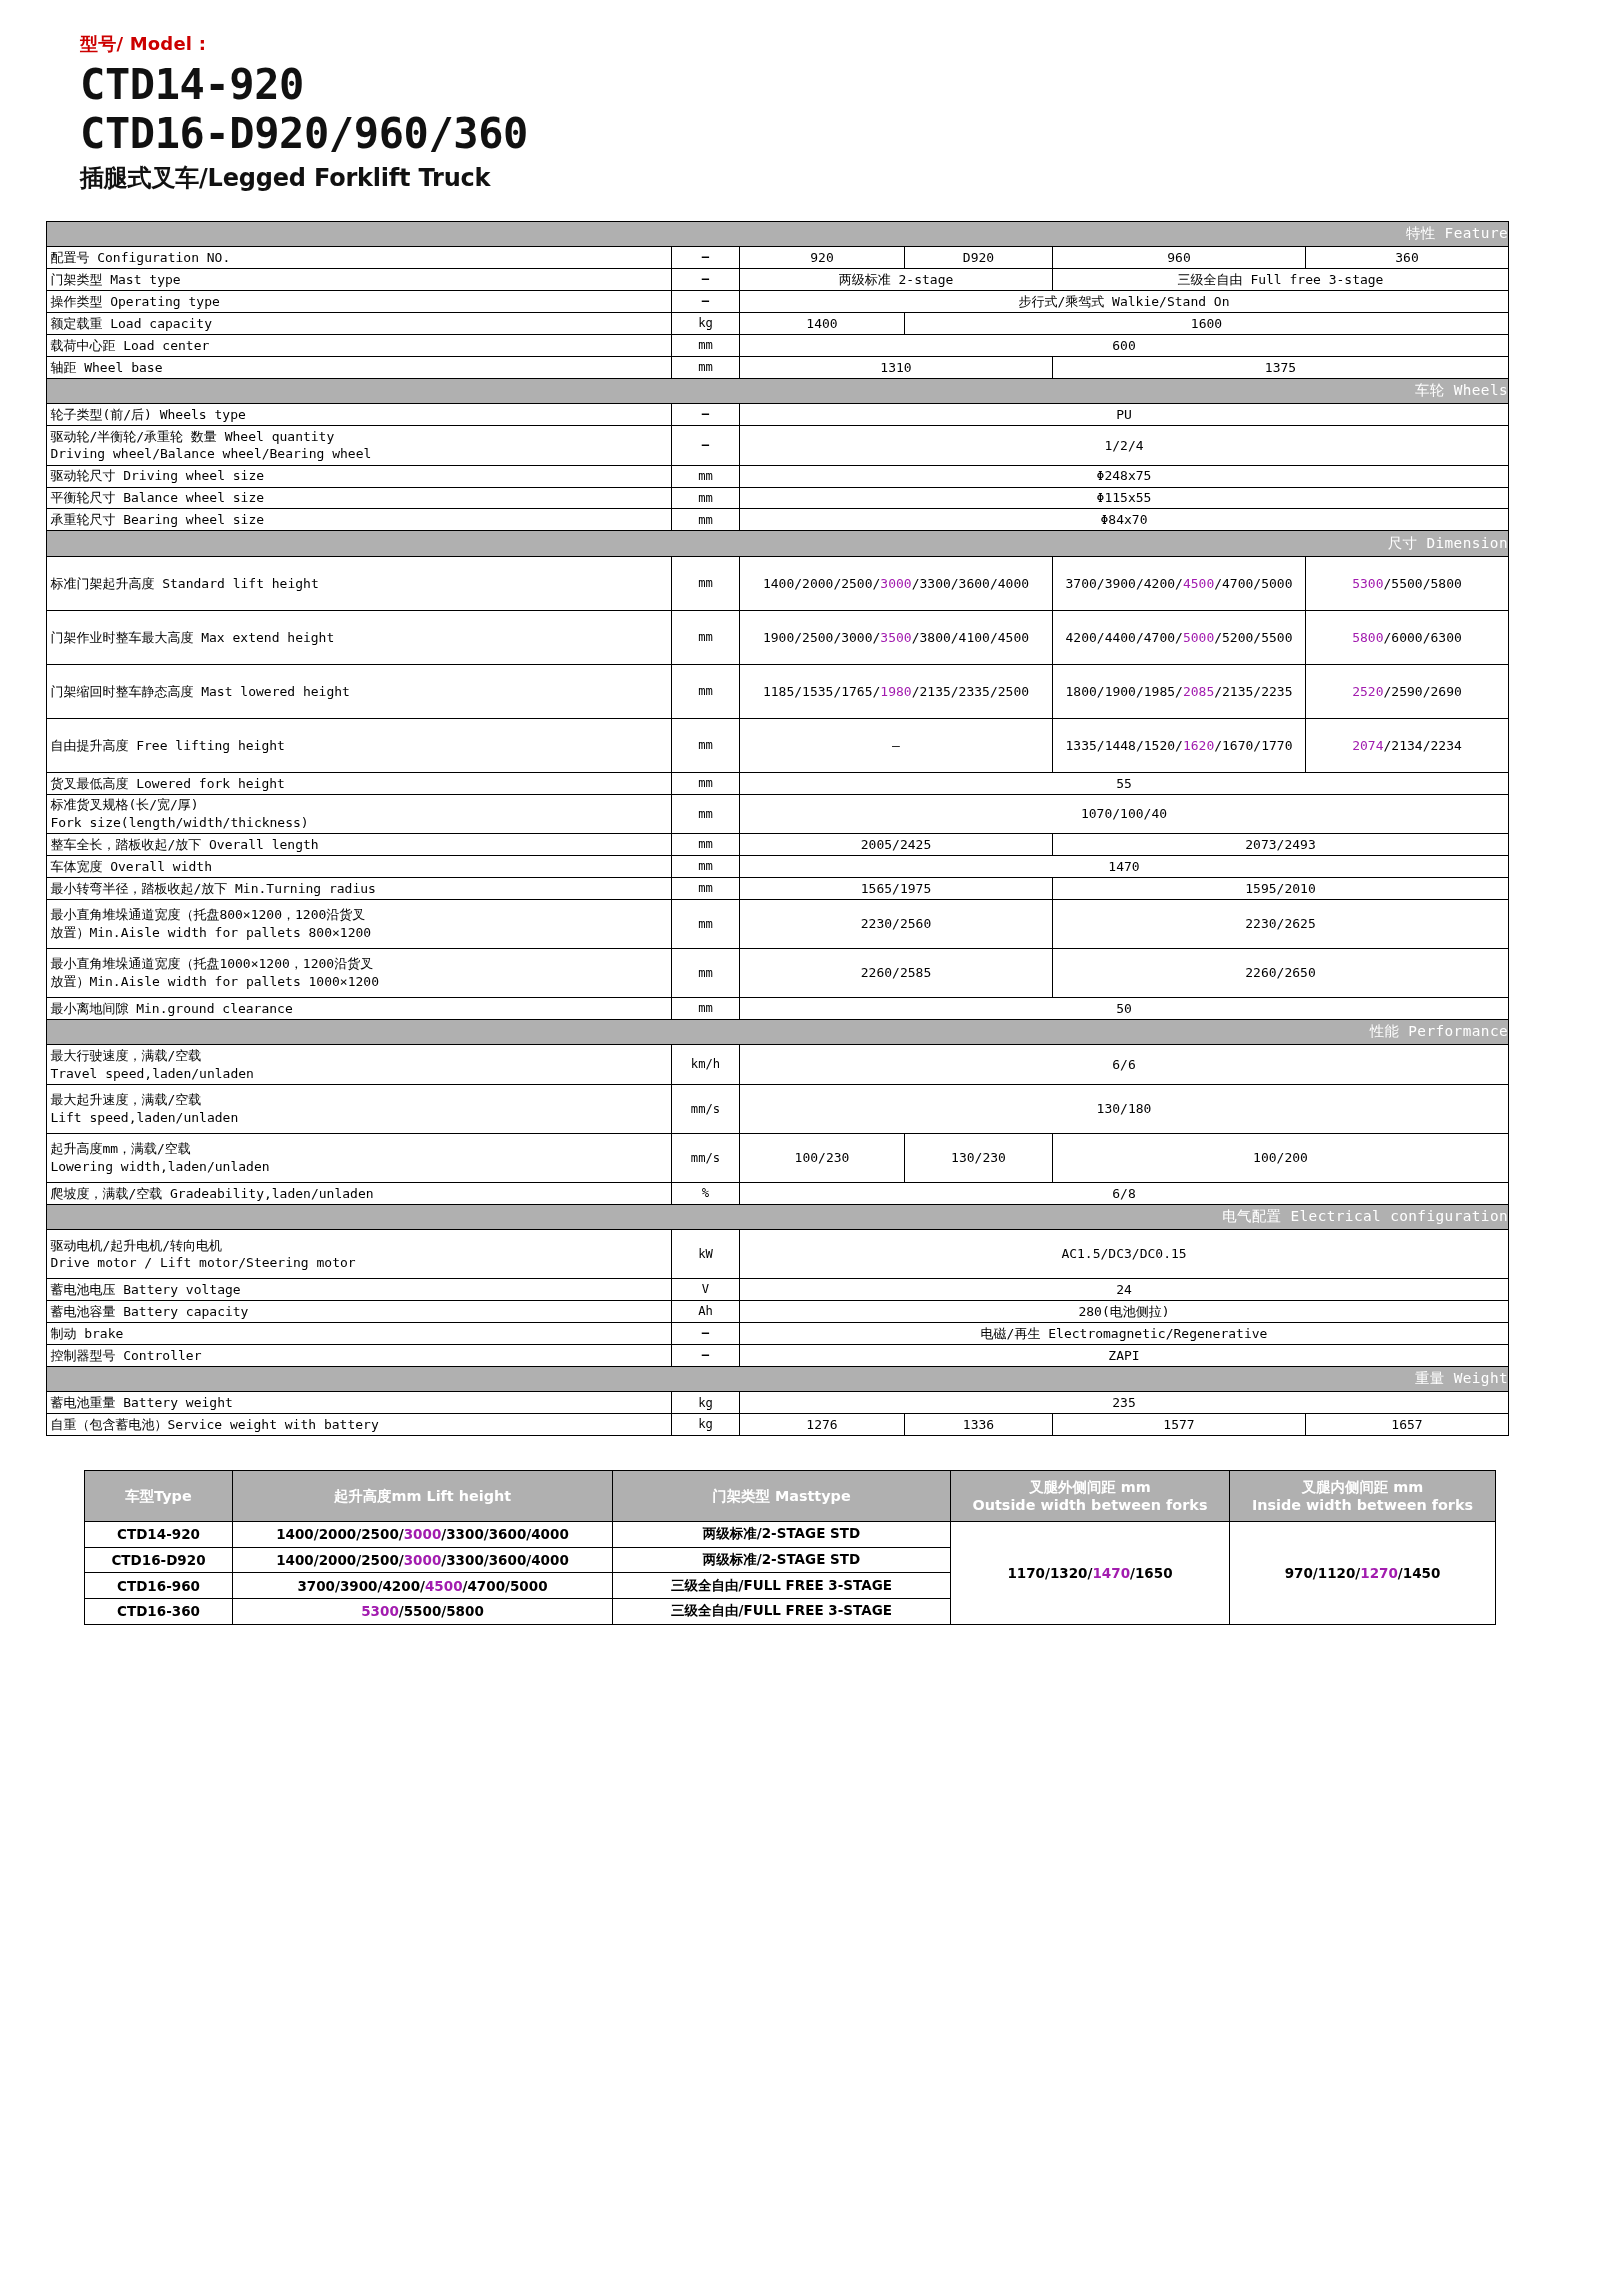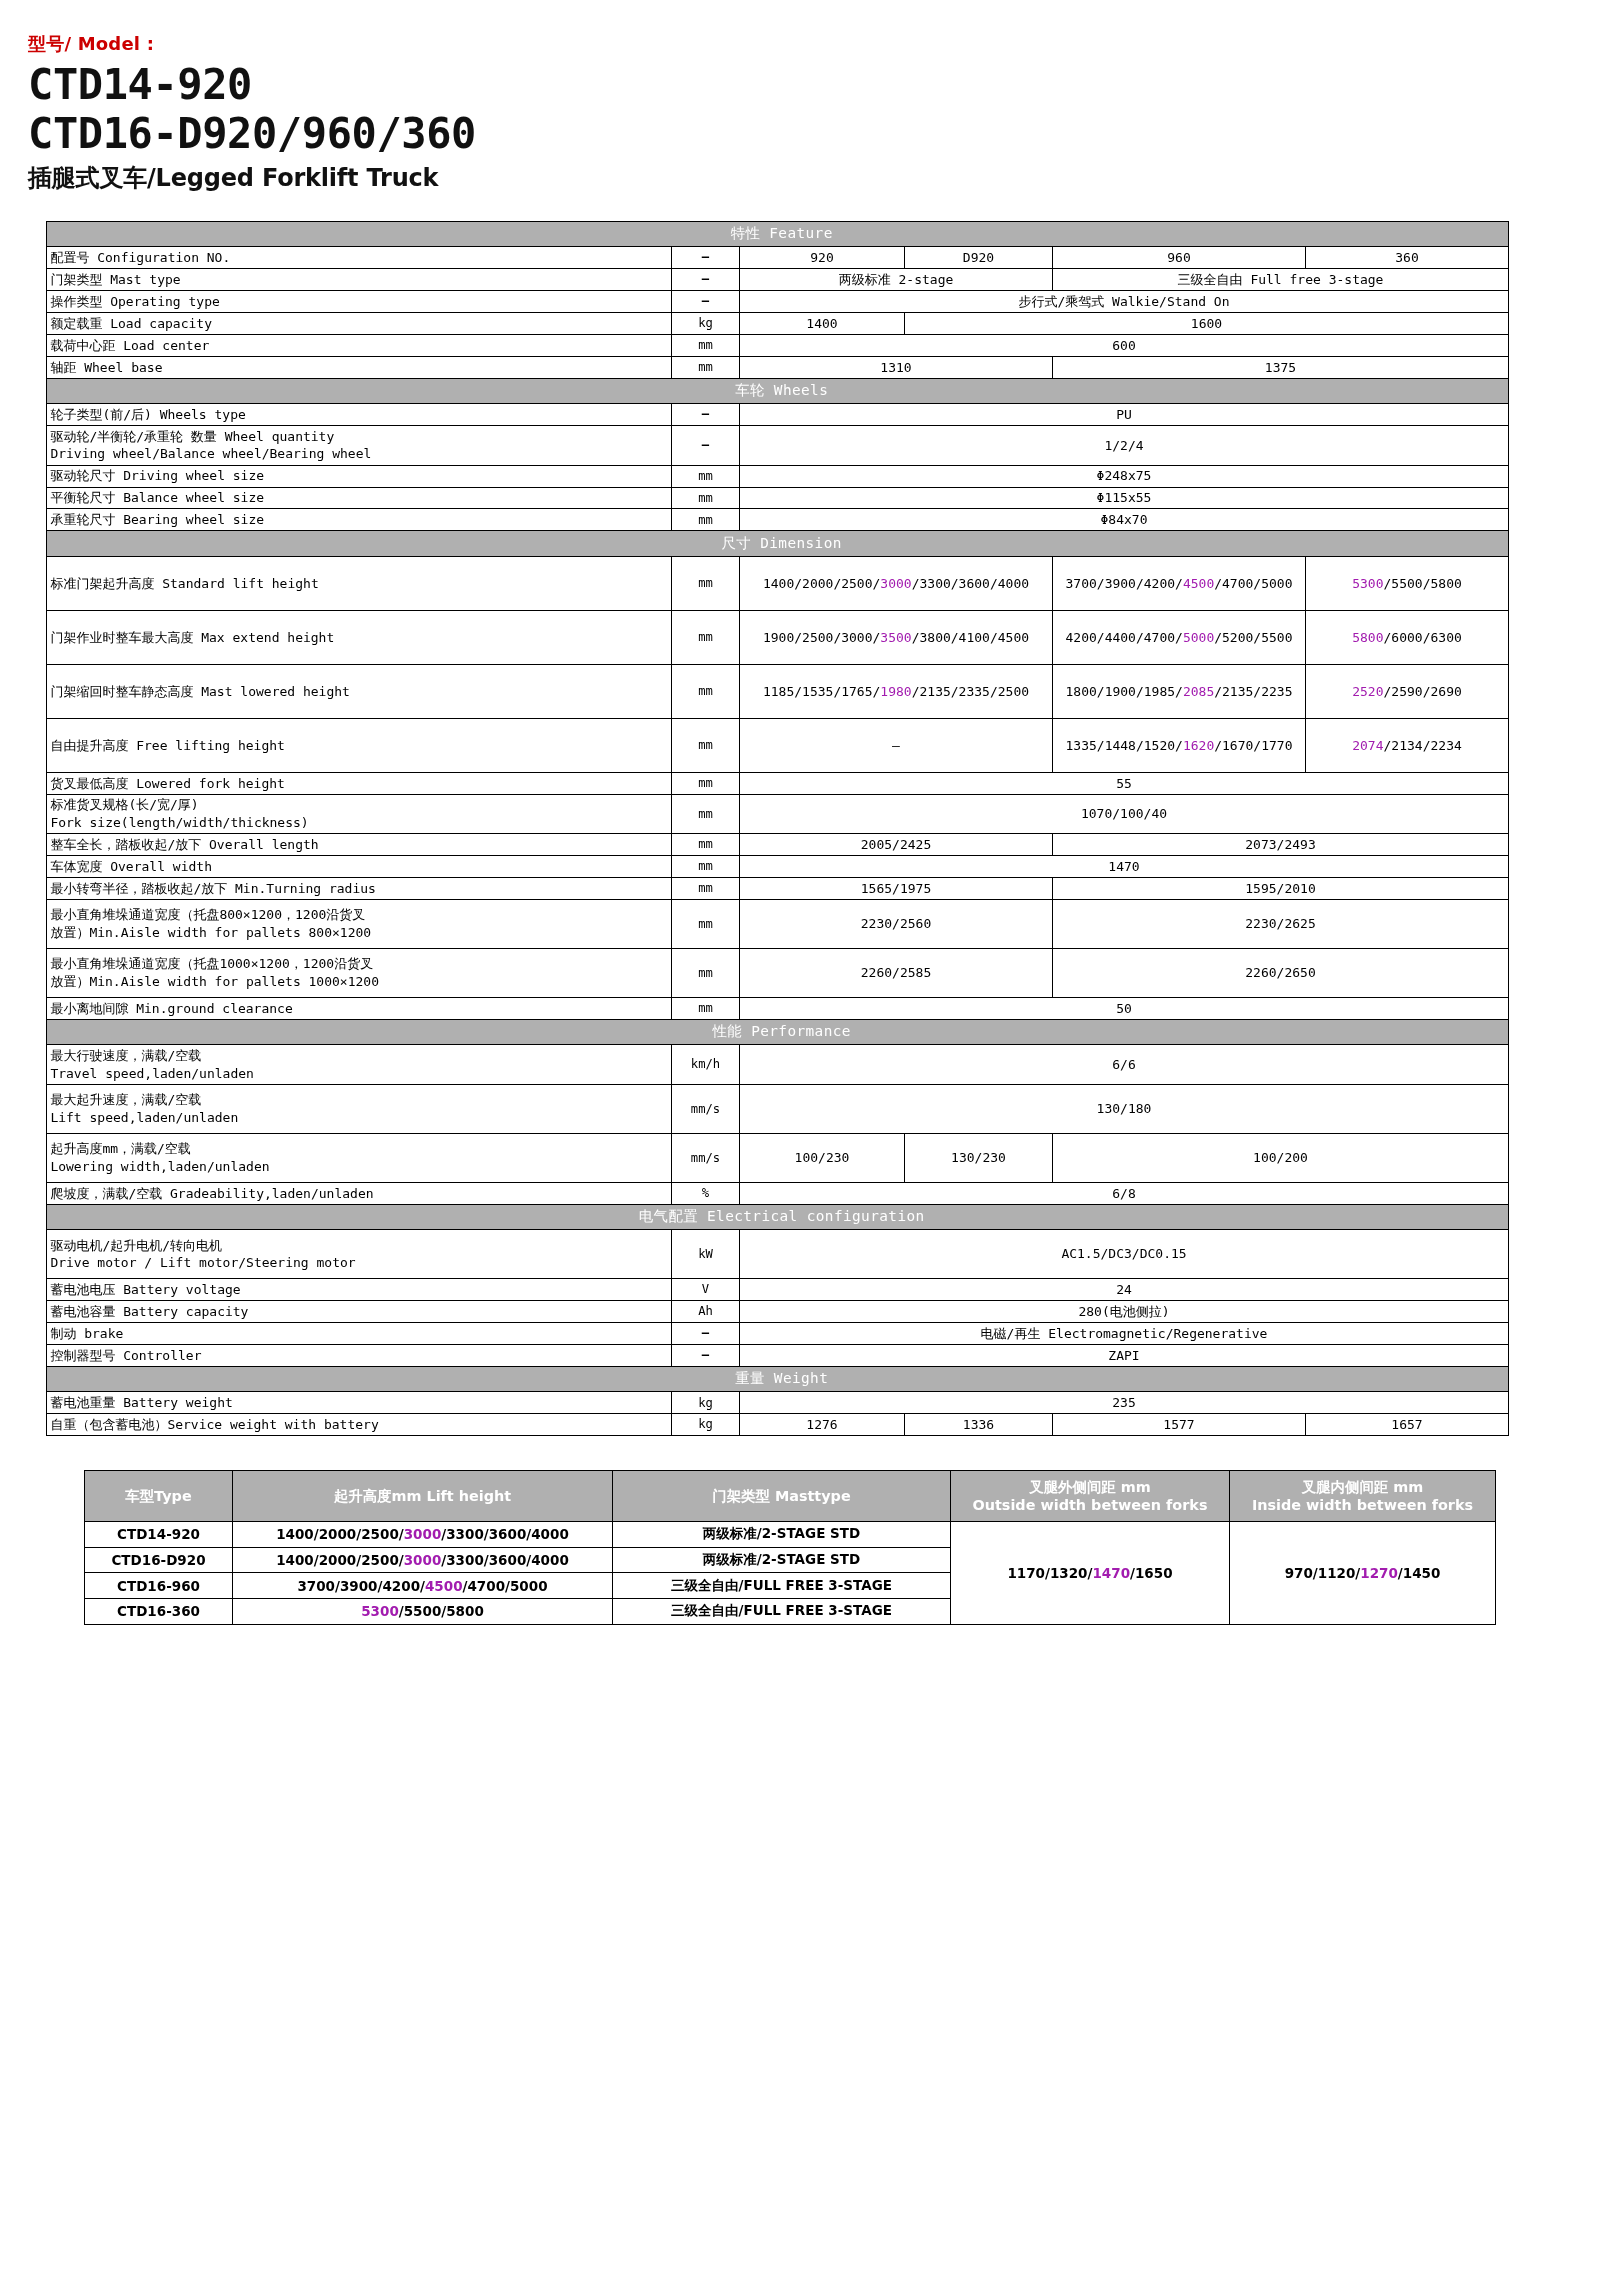--- a/index.html
+++ b/index.html
@@ -7,21 +7,21 @@
   body {
     width:1621px; height:2273px;
     background:#ffffff;
     font-family:"Liberation Serif", "DejaVu Serif", serif;
     color:#000;
     -webkit-font-smoothing:antialiased;
   }
   .page { position:relative; width:1621px; height:2273px; padding:0; }
 
   
-  .header { padding:32px 0 0 28px; }
+  .header { padding:32px 0 0 80px; }
   .model-label {
     color:#cc0000;
     font-family:"DejaVu Sans", "Liberation Sans", sans-serif;
     font-weight:bold;
     font-size:18px;
     letter-spacing:0.2px;
     margin-bottom:5px;
   }
   .model-name {
     font-family:"DejaVu Sans Mono","Liberation Mono",monospace;
@@ -63,21 +63,21 @@
     font-size:13px;
   }
   td.unit { text-align:center; font-size:12.2px; }
   td.val  { text-align:center; }
   td.dash { text-align:center; font-weight:bold; letter-spacing:0; }
 
   tr.section td {
     background:#b0b0b0;
     color:#ffffff;
     font-weight:normal;
-    text-align:center;
+    text-align:right;
     padding:2.5px 0 2.5px 8.4px;
     font-size:14.4px;
     border-left:1.3px solid #000;
     border-right:1.3px solid #000;
     letter-spacing:0.4px;
   }
   .red { color:#a21caf; }
 
   .two-line { line-height:1.3; }
 

